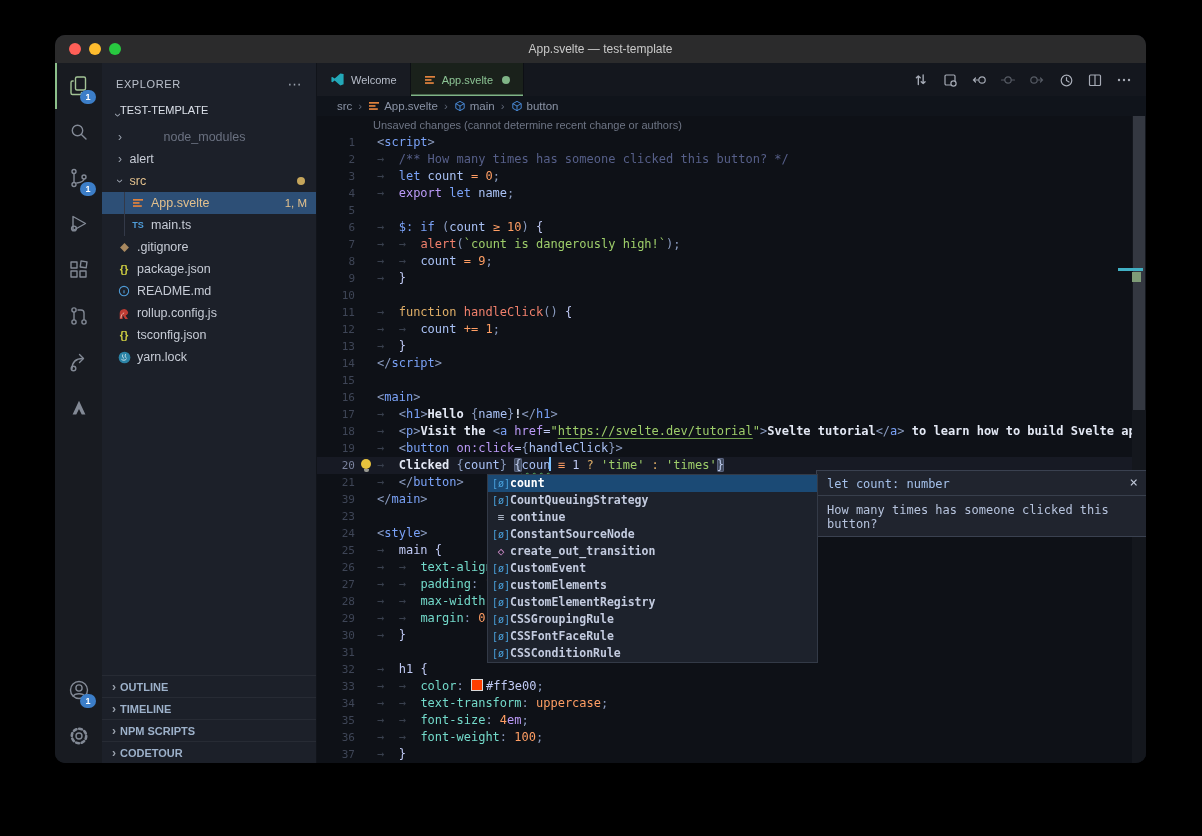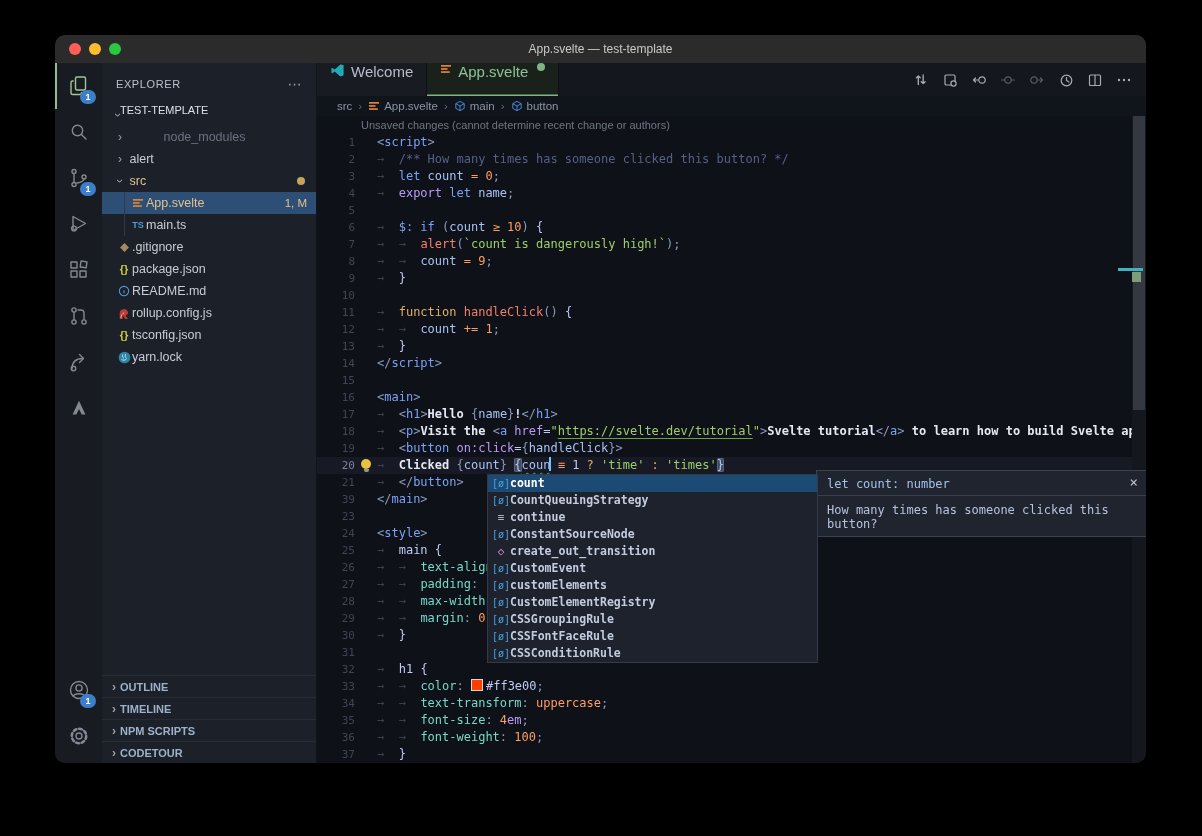--- a/index.html
+++ b/index.html
@@ -27,46 +27,46 @@
   .sb-header{height:33px;display:flex;align-items:center;padding:4px 14px;color:#bac0cb;font-size:11px;letter-spacing:.6px;}
   .sb-header .dots{margin-left:auto;color:#9aa1ad;font-size:14px;cursor:pointer;}
   .sb-root{height:22px;display:flex;padding:0 6px;font-weight:400;font-size:11px;color:#dbe0e9;cursor:pointer;}
   .chev{display:inline-block;width:12px;color:#9aa1ad;font-size:12px;text-align:center;}
   .chev.down{transform:rotate(90deg);}
   .fr{height:22px;display:flex;align-items:center;position:relative;font-size:12.5px;color:#c7ccd6;cursor:pointer;}
   .fr .guide{position:absolute;left:22px;top:0;bottom:0;border-left:1px solid #333948;}
   .fr.selected{background:#2d4f76;}
   .fr.dim .lbl{color:#6a7180;padding-left:34px;}
   .fr.modified .lbl{color:#e2c08d;}
-  .fr .fic{width:16px;display:flex;justify-content:center;flex:none;}
+  .fr .fic{width:16px;display:flex;justify-content:center;margin-right:5px;flex:none;}
   .fr .badge{margin-left:auto;margin-right:9px;font-size:11.5px;color:#e2c08d;}
   .fr .mdot{margin-left:auto;margin-right:11px;width:8px;height:8px;border-radius:50%;background:#c5a55b;}
   .ic-ts{color:#4f9cd8;font-size:9px;font-weight:700;}
   .ic-json{color:#cbcb41;font-size:11px;font-weight:700;}
   .sb-sections{position:absolute;left:0;right:0;bottom:0;}
   .sec{height:21px;display:flex;align-items:center;padding:0 6px;border-top:1px solid #272b34;
        font-weight:700;font-size:11px;color:#9db1ca;cursor:pointer;}
   
   .editor{flex:1;background:#0e1117;position:relative;min-width:0;}
   .tabbar{height:33px;background:#14171e;display:flex;align-items:stretch;}
-  .tab{display:flex;align-items:flex-start;gap:6px;padding:0 13px;font-size:15px;color:#b7bdc9;
+  .tab{display:flex;align-items:center;gap:6px;padding:0 13px;font-size:11px;color:#b7bdc9;
        background:#181b22;border-right:1px solid #0d0f14;cursor:pointer;}
   .tab.active{background:#1a211b;color:#8cc394;box-shadow:inset 0 -1.5px 0 #7fb486;}
   .tab .mdot2{width:8px;height:8px;border-radius:50%;background:#7fb486;margin-left:3px;}
   .ed-actions{margin-left:auto;display:flex;align-items:center;gap:9px;padding-right:12px;color:#a6abb6;}
   .ea{width:20px;height:20px;display:flex;align-items:center;justify-content:center;cursor:pointer;}
   .ea.dim{color:#565b64;}
   .breadcrumbs{height:20px;background:#10141b;display:flex;align-items:center;gap:6px;padding-left:20px;
                font-size:11.5px;color:#8a93a5;}
   .bc{display:flex;align-items:center;gap:4px;cursor:pointer;}
   .bc-sep{color:#5d6575;}
   
   .code{position:absolute;top:53px;left:0;right:0;bottom:0;overflow:hidden;
         font-family:"DejaVu Sans Mono",monospace;}
-  .annotation{height:18px;padding-left:44px;font:11px/18px "Liberation Sans",sans-serif;color:#6e7585;}
+  .annotation{height:18px;padding-left:56px;font:11px/18px "Liberation Sans",sans-serif;color:#6e7585;}
   .cl{position:relative;height:17px;line-height:17px;white-space:pre;font-size:12px;padding-left:60px;color:#c0caf5;}
   .cl.hl{background:rgba(140,160,210,.07);}
   .ln{position:absolute;left:0;top:0;width:38px;text-align:right;color:#3e4556;font-size:11px;}
   .cl.hl .ln{color:#7b839e;}
   .tk-pun{color:#8a9bbf}.tk-tag{color:#7aa2f7}.tk-kw{color:#7aa2f7}.tk-kw2{color:#bb9af7}
   .tk-kwf{color:#e0af68}.tk-var{color:#a9c1f5}.tk-num{color:#ff9e64}.tk-op{color:#ff9e64}
   .tk-opy{color:#e0af68}.tk-str{color:#9ece6a}.tk-cmt{color:#565f89}.tk-fn{color:#f0806c}
   .tk-txt{color:#e3e8f4;font-weight:600}.tk-prop{color:#73daca}.tk-sel{color:#c0caf5}
   .tk-unit{color:#bb9af7}.tk-wht{color:#c0caf5}.tk-attr{color:#bb9af7}.tk-ws{color:#39404e}
   .tk-link{color:#9ece6a;text-decoration:underline;text-underline-offset:3px;text-decoration-color:#6f9e4c;}

